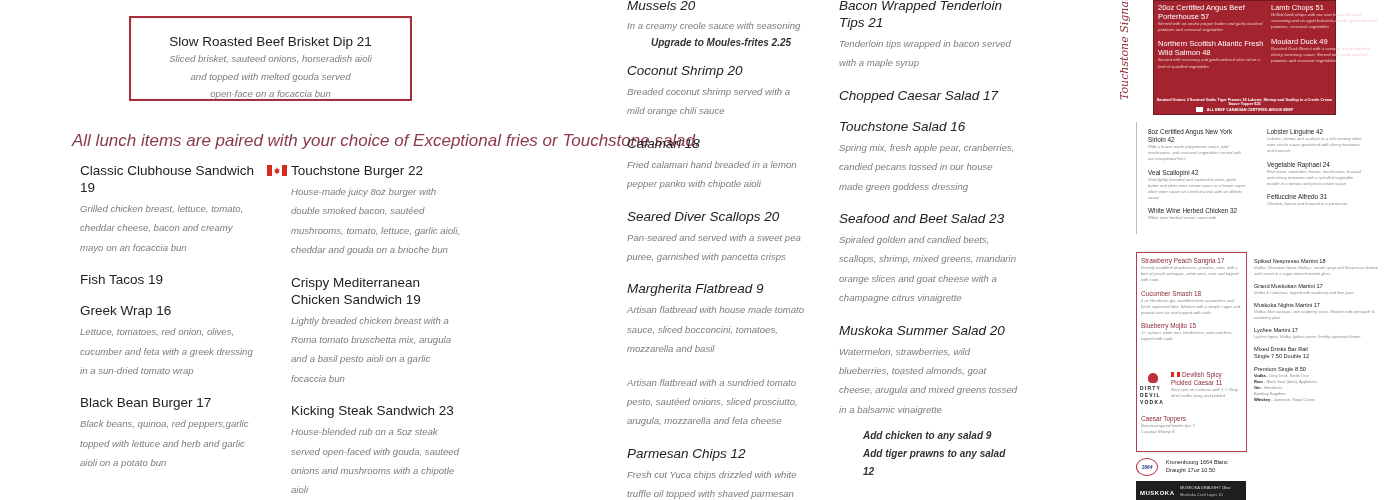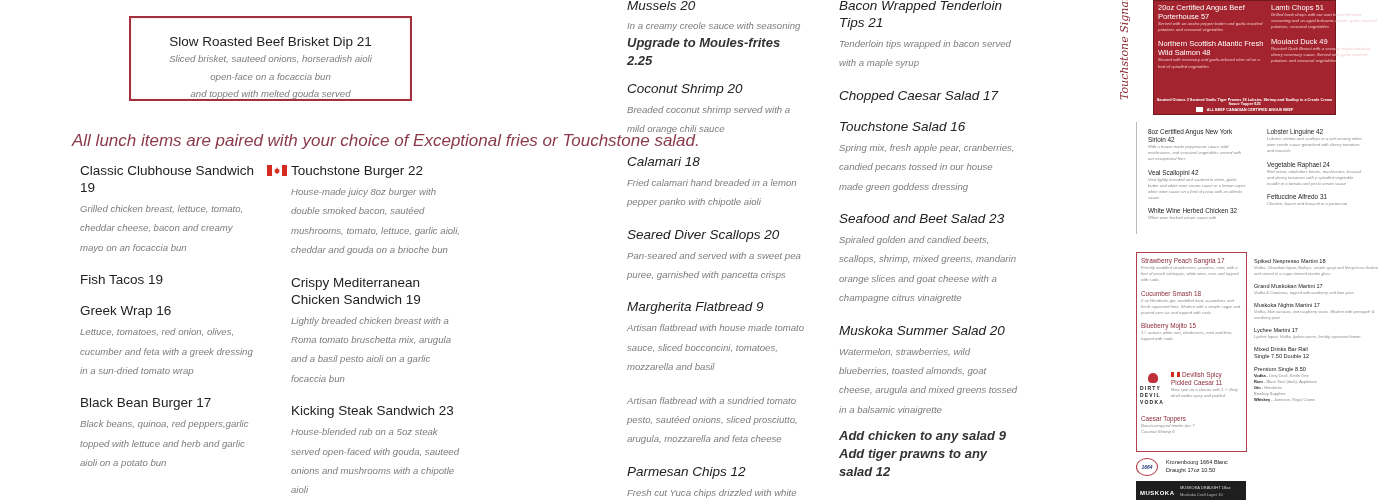--- a/index.html
+++ b/index.html
@@ -3,21 +3,21 @@
 <meta charset="utf-8">
 <style>
   html, body { margin:0; padding:0; }
   body { width:1400px; height:500px; overflow:hidden; background:#ffffff; position:relative;
          font-family:"Liberation Sans", sans-serif; color:#2a2a2a; }
   .abs { position:absolute; }
   .name { font-size:13.5px; color:#222; line-height:17px; margin:0 0 3px 0; font-weight:normal; }
   .name.it { font-style:italic; }
   .desc { font-size:9.6px; color:#7c7c7c; font-style:italic; line-height:19.4px; margin:0; }
   .item { margin-bottom:14px; }
-  .bold { font-size:13px; font-weight:bold; font-style:italic; color:#333; line-height:18px; }
+  .bold { font-size:10px; font-weight:bold; font-style:italic; color:#333; line-height:18px;margin-left:24px; }
 
   
   #featured { left:129px; top:16px; width:283px; height:85px; border:2px solid #a3303c;
               box-sizing:border-box; text-align:center; padding-top:15px;
               box-shadow: 0 0 1px #c7707a inset; }
   #featured .name { font-size:13.5px; margin-bottom:0px; }
   #featured .desc { line-height:17.5px; }
 
   #pairing { left:72px; top:131px; font-size:17px; font-style:italic; color:#8a3a4a; }
 
@@ -65,22 +65,22 @@
   #muskoka-banner .t1 { position:absolute; left:44px; top:4px; font-size:4px; }
   #muskoka-banner .t2 { position:absolute; left:44px; top:11px; font-size:4px; color:#bbb; }
   #muskoka-banner .brand { position:absolute; left:4px; top:9px; font-size:6px; font-weight:bold; letter-spacing:.5px; color:#fff; }
 </style>
 </head>
 <body>
 
 <div id="featured" class="abs">
   <div class="name">Slow Roasted Beef Brisket Dip 21</div>
   <div class="desc">Sliced brisket, sauteed onions, horseradish aioli</div>
+  <div class="desc">and topped with melted gouda served</div>
   <div class="desc">open-face on a focaccia bun</div>
-  <div class="desc">and topped with melted gouda served</div>
 </div>
 
 <div id="pairing" class="abs">All lunch items are paired with your choice of Exceptional fries or Touchstone salad.</div>
 
 <div id="col1" class="abs">
   <div class="item">
     <div class="name">Classic Clubhouse Sandwich 19</div>
     <div class="desc">Grilled chicken breast, lettuce, tomato, cheddar cheese, bacon and creamy mayo on an focaccia bun</div>
   </div>
   <div class="item">

